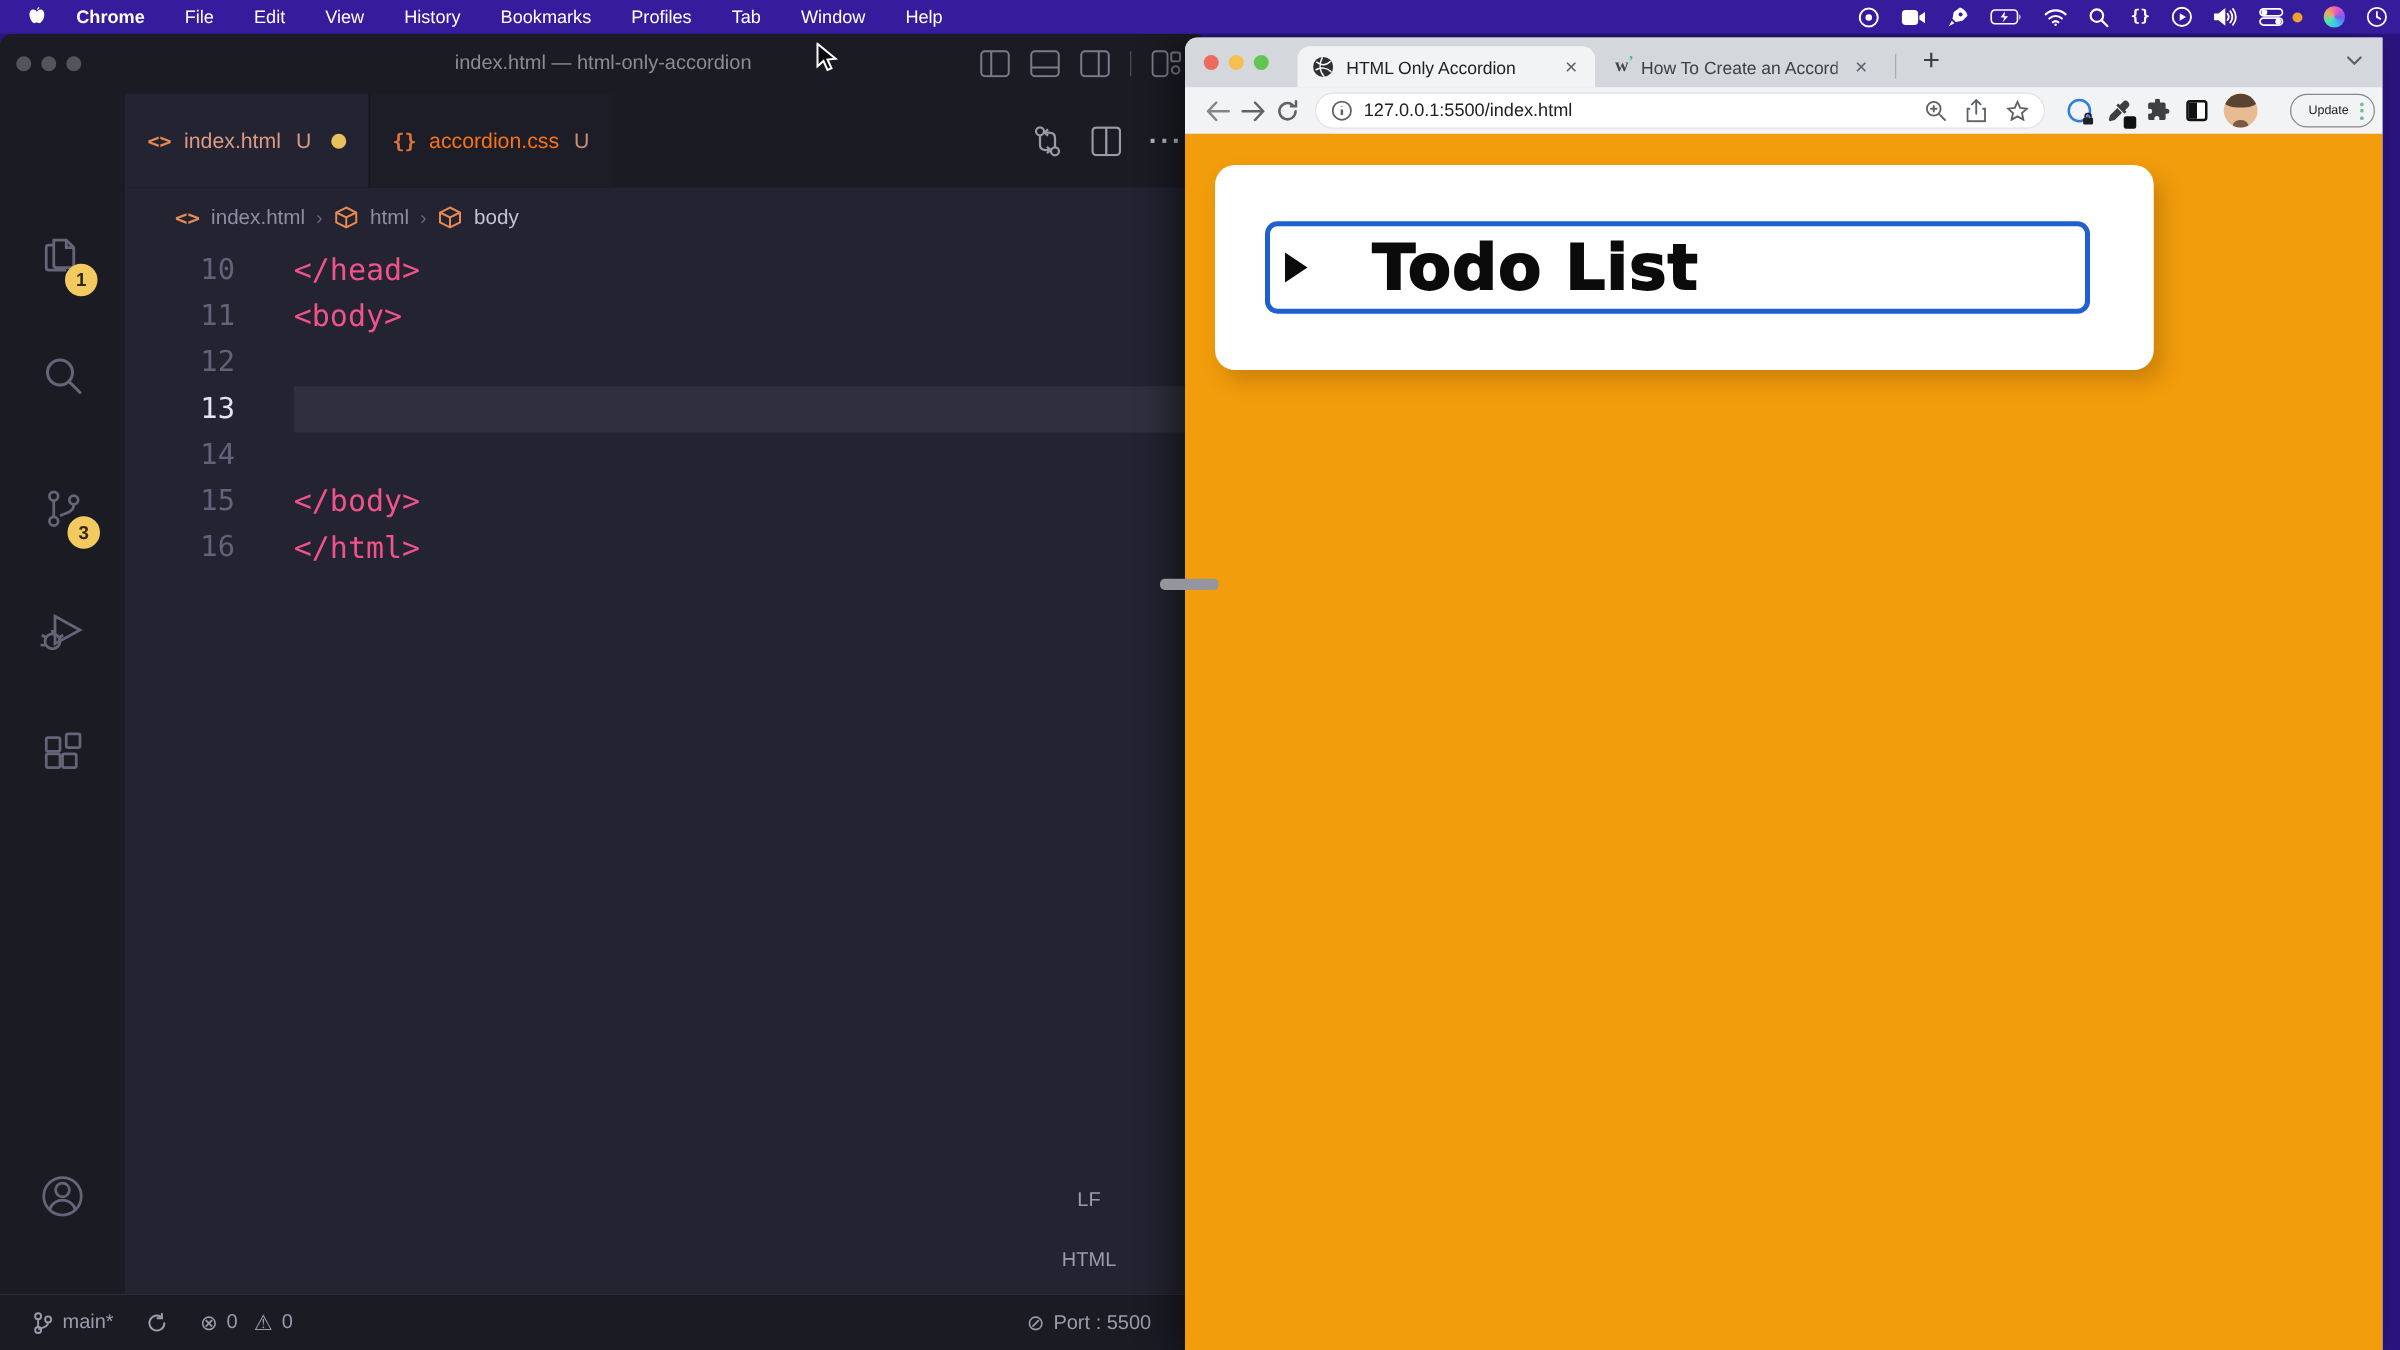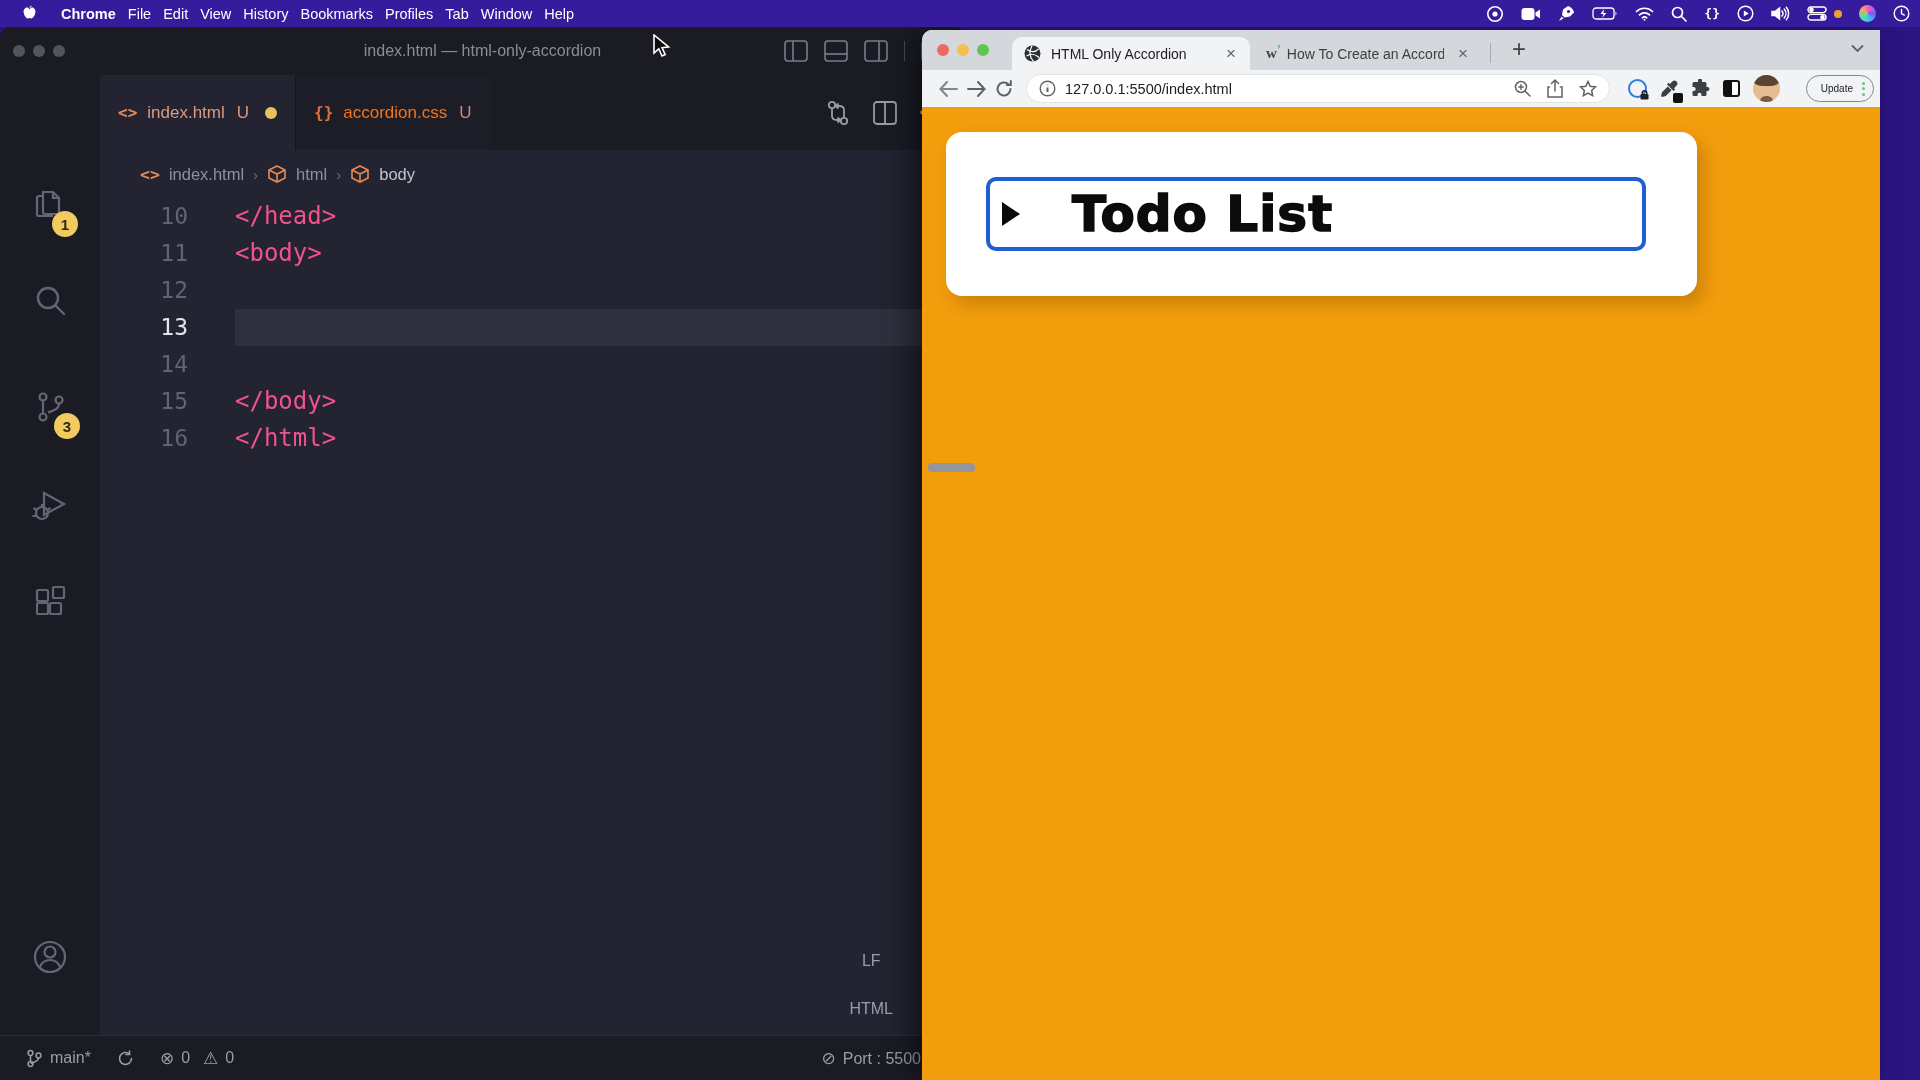--- a/index.html
+++ b/index.html
@@ -5,21 +5,21 @@
   * { margin:0; padding:0; box-sizing:border-box; }
   html,body { width:1920px; height:1080px; overflow:hidden; background:#2a1580;
     font-family:"Liberation Sans", sans-serif; }
   .screen { position:relative; width:1920px; height:1080px; }
 
   
   .menubar { position:absolute; left:0; top:0; width:1920px; height:27px;
     background:var(--menubar,#351C9C); display:flex; align-items:center; color:#fff;
     font-size:14.5px; z-index:50; }
   .menubar .apple { margin-left:22px; display:flex; align-items:center; }
-  .menubar .mitem { margin-left:12px; }
+  .menubar .mitem { margin-left:32px; }
   .menubar .mitem.bold { font-weight:bold; margin-left:24px; }
   .menu-status { position:absolute; right:10px; top:0; height:27px; display:flex;
     align-items:center; gap:17px; }
   .micon { display:flex; align-items:center; justify-content:center; height:27px; }
   .siri-ball { width:17px; height:17px; border-radius:50%;
     background:conic-gradient(from 20deg,#e858c8,#7a5bf0,#38c3f0,#58e0a8,#f0a858,#e858c8); }
   .cc-dot { width:8px; height:8px; border-radius:50%; background:#f0a030; margin-left:-10px; }
 
   
   .vscode { position:absolute; left:0; top:27px; width:965px; height:1053px;
@@ -70,21 +70,21 @@
     background:#1b1b24; border-top:1px solid #2b2b38; color:#9b9bac; font-size:16px;
     display:flex; align-items:center; padding:0 44px 0 26px; gap:26px; }
   .sb-item { display:flex; align-items:center; gap:7px; }
   .sb-right { margin-left:auto; display:flex; gap:30px; align-items:center;flex-direction:column; }
   .sb-glyph { font-size:17px; }
   .bell-wrap { position:relative; }
   .bell-dot { position:absolute; right:-2px; top:-3px; width:8px; height:8px;
     border-radius:50%; background:#E8C15C; }
 
   
-  .chrome { position:absolute; left:922px; top:30px; width:958px; height:1050px;
+  .chrome { position:absolute; left:948px; top:30px; width:958px; height:1050px;
     border-radius:10px 0 0 0; z-index:20; box-shadow:-10px 2px 28px rgba(0,0,0,.45);
     overflow:hidden; background:#F2F3F5; }
   .tabstrip { position:relative; height:40px; background:#d4d7dc; }
   .tl.red{background:#ED6A5E;} .tl.yellow{background:#F5BF4F;} .tl.green{background:#61C554;}
   .chrome .traffic { left:15px; top:14px; }
   .ctab { position:absolute; top:7px; height:33px; border-radius:10px 10px 0 0;
     display:flex; align-items:center; padding:0 10px 0 12px; font-size:14px; color:#3c4043; }
   .ctab.active { background:#F2F3F5; color:#202124; }
   .ctab .clabel { margin:0 10px; white-space:nowrap; overflow:hidden; flex:1; }
   .ctab .cx { color:#5f6368; font-size:17px; padding:0 4px; }

